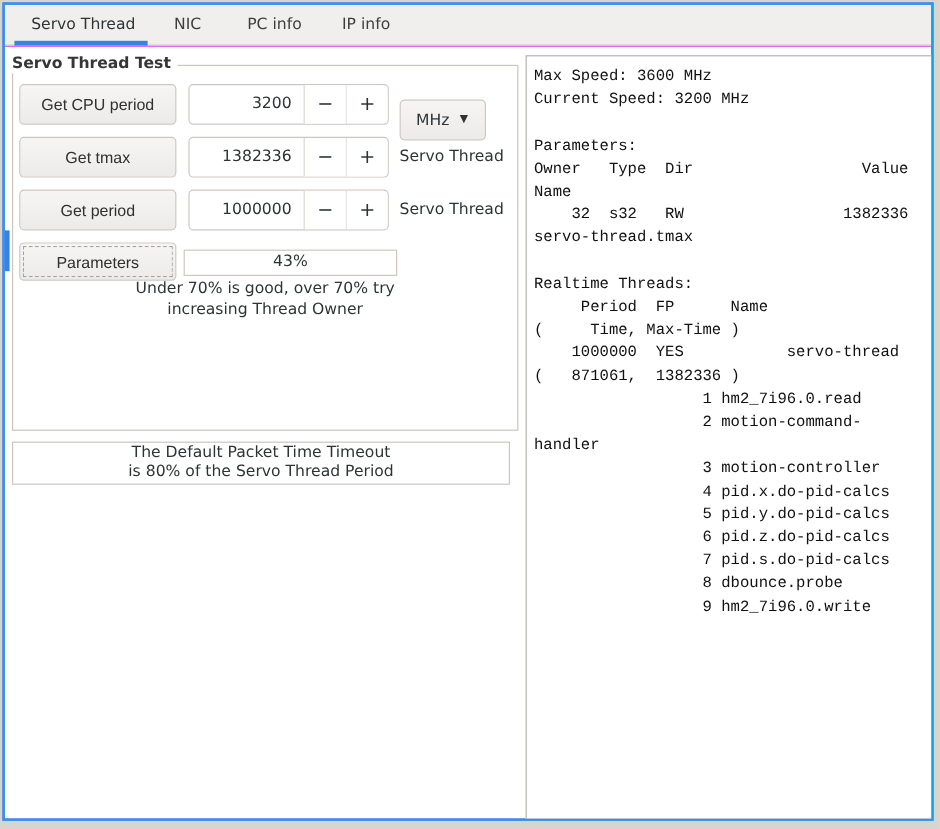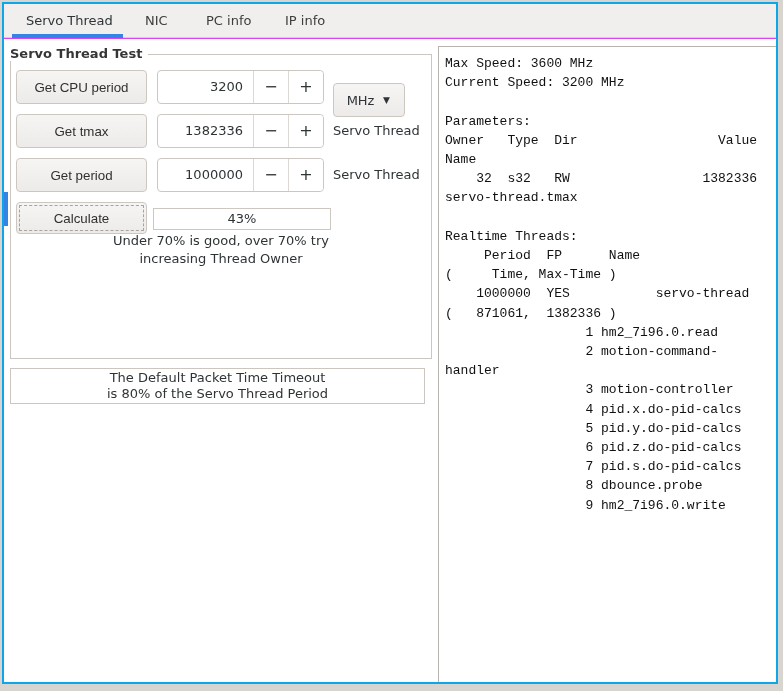--- a/index.html
+++ b/index.html
@@ -83,21 +83,21 @@
         <span class="row-label" style="top:59px">Servo Thread</span>
 
         <button class="btn" style="left:5px;top:103px">Get period</button>
         <div class="spin" style="top:103px">
           <div class="spin-text">1000000</div>
           <div class="spin-btn">−</div>
           <div class="spin-btn">+</div>
         </div>
         <span class="row-label" style="top:103px">Servo Thread</span>
 
-        <button class="btn focused" style="left:5px;top:147px;height:32px;line-height:30px">Calculate</button>
+        <button class="btn focused" style="left:5px;top:147px;height:32px;line-height:30px">Parameters</button>
         <div class="entry">43%</div>
 
         <div class="hint">
           <div>Under 70% is good, over 70% try</div>
           <div>increasing Thread Owner</div>
         </div>
       </div>
 
       <div class="frame2">
         <div>The Default Packet Time Timeout</div>

